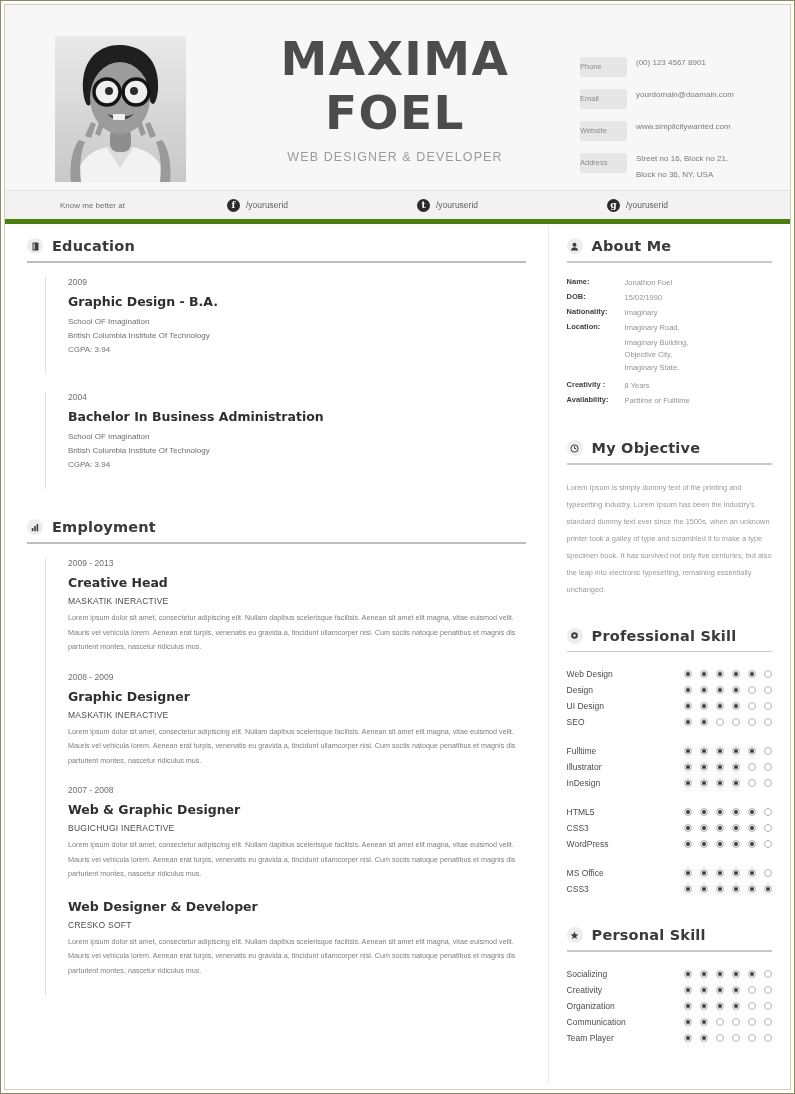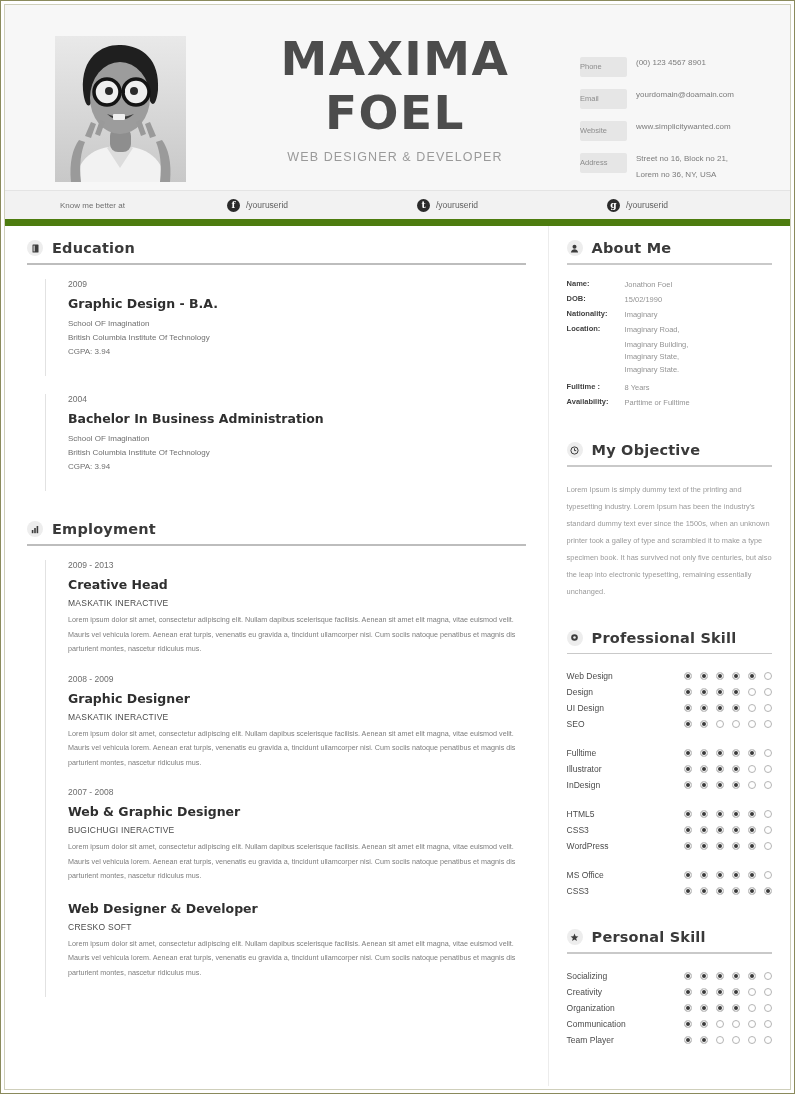--- a/index.html
+++ b/index.html
@@ -98,21 +98,21 @@
     color: #7b7b7b;
   }
   .contact-val .l2 { display: block; margin-top: 4px; }
 
   
   .social-bar {
     position: relative;
     height: 28px;
     background: #f2f2f2;
     border-top: 1px solid #e4e4e4;
-    border-bottom: 7px solid #4d7c0f;
+    border-bottom: 5px solid #4d7c0f;
   }
   .social-item {
     position: absolute;
     top: 0;
     height: 28px;
     display: flex;
     align-items: center;
     font-size: 8px;
     color: #6f6f6f;
   }
@@ -336,21 +336,21 @@
         <div class="contact-val">yourdomain@doamain.com</div>
       </div>
       <div class="contact-row">
         <div class="contact-pill">Website</div>
         <div class="contact-val">www.simplicitywanted.com</div>
       </div>
       <div class="contact-row">
         <div class="contact-pill">Address</div>
         <div class="contact-val">
           <span>Street no 16, Block no 21,</span>
-          <span class="l2">Lorem no 36, NY, USA</span>
+          <span class="l2">Block no 36, NY, USA</span>
         </div>
       </div>
     </div>
   </div>
 
   <div class="social-bar">
     <div class="social-item social-know">Know me better at</div>
 
     <div class="social-item social-fb">
       <span class="sicon">f</span>
@@ -466,27 +466,27 @@
         </div>
         <div class="about-row">
           <div class="about-key">Nationality:</div>
           <div class="about-val">Imaginary</div>
         </div>
         <div class="about-row">
           <div class="about-key">Location:</div>
           <div class="about-val">Imaginary Road,</div>
         </div>
         <div class="about-sub">Imaginary Building,</div>
-        <div class="about-sub">Imaginary State,</div>
+        <div class="about-sub">Objective City,</div>
         <div class="about-sub">Imaginary State.</div>
 
         <div class="about-spacer"></div>
 
         <div class="about-row">
-          <div class="about-key">Fulltime :</div>
+          <div class="about-key">Creativity :</div>
           <div class="about-val">8 Years</div>
         </div>
         <div class="about-row">
           <div class="about-key">Availability:</div>
           <div class="about-val">Parttime  or  Fulltime</div>
         </div>
       </div>
 
       <div class="sec-gap"></div>
 

